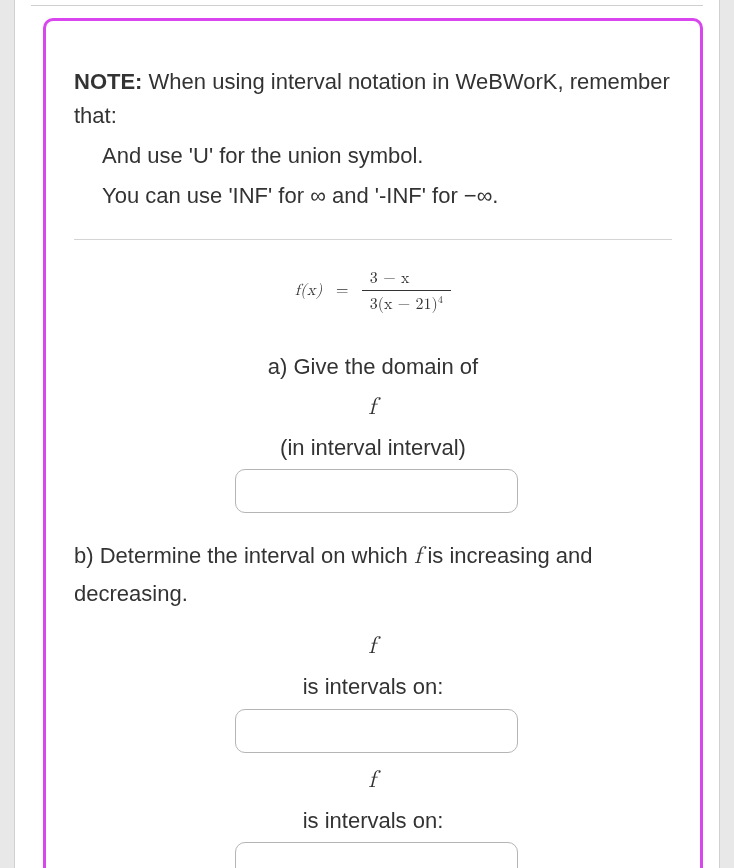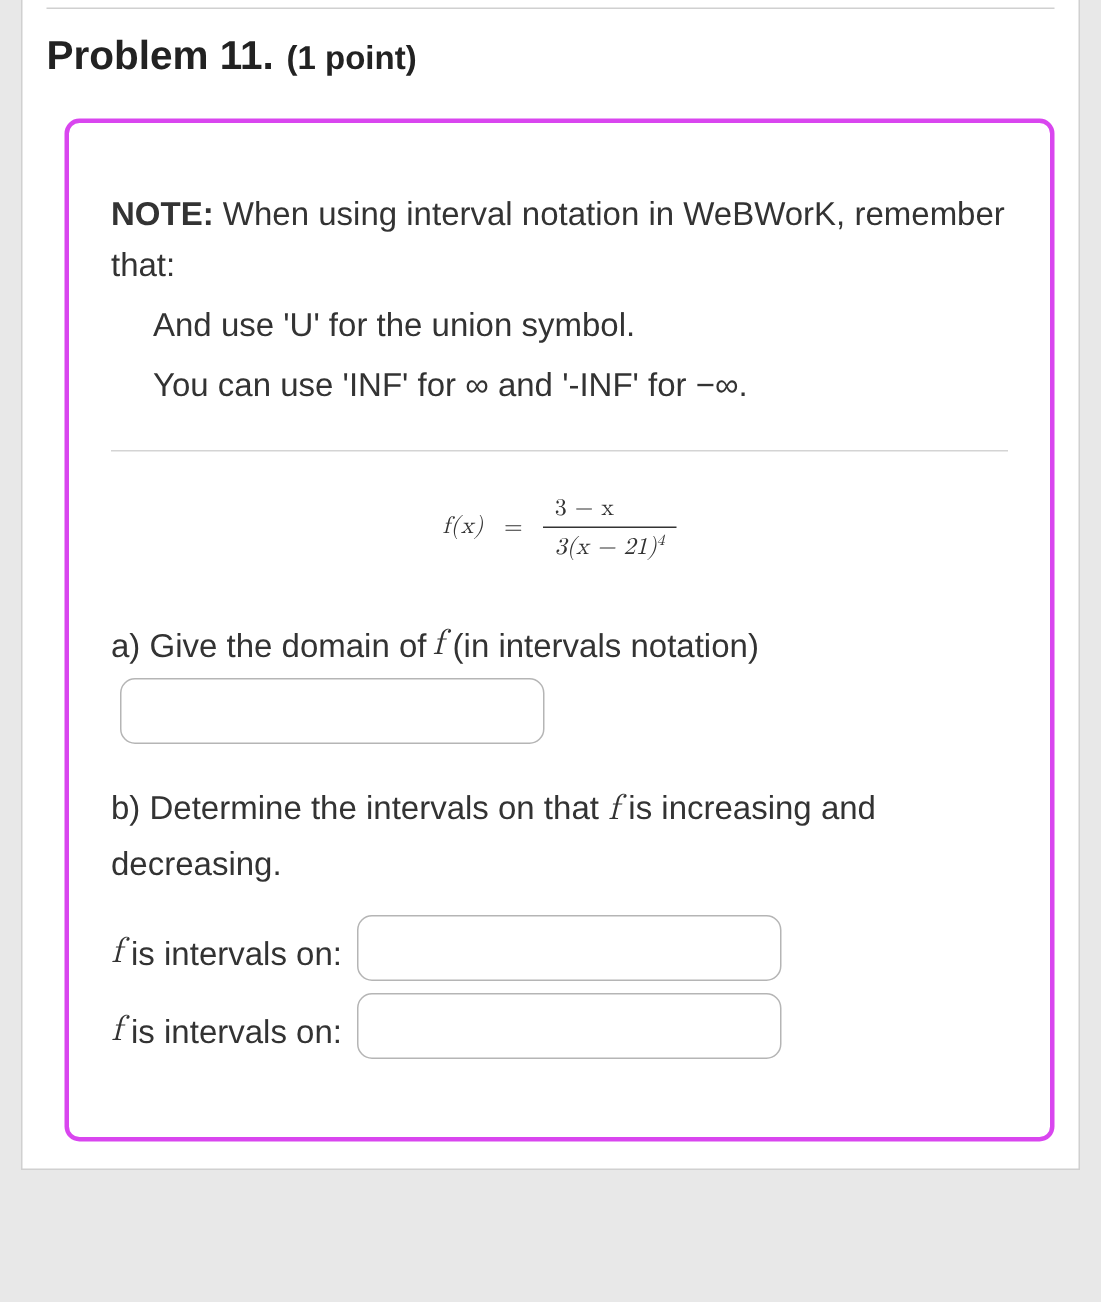--- a/index.html
+++ b/index.html
@@ -72,21 +72,21 @@
     line-height: 1;
   }
   .math-eq .fx { font-style: italic; letter-spacing: 0.5px; }
   .math-eq .eq { margin: 0 8px; }
   .frac {
     display: inline-block;
     vertical-align: middle;
     text-align: left;
   }
   .frac .num  { display: block; padding: 0 8px 4px 8px; }
-  .frac .den  { display: block; padding: 4px 8px 0 8px; border-top: 1.5px solid #333; font-style: italic; }
+  .frac .den  { display: block; padding: 4px 8px 0 8px; border-top: 1.5px solid #333; }
   .sup { font-size: 0.65em; vertical-align: super; }
   .question-line {
     font-size: 22px;
     line-height: 1.6;
     color: #333;
     margin: 0 0 16px 0;
   }
   .mathf {
     font-family: "Latin Modern Math", "STIX Two Math", Cambria, Georgia, serif;
     font-style: italic;
@@ -99,37 +99,34 @@
     border: 1.5px solid #b5b5b5;
     border-radius: 10px;
     vertical-align: middle;
     margin-left: 6px;
     background: #fff;
     font-size: 20px;
     padding: 4px 8px;
   }
   .line-row {
     display: flex;
-    align-items: flex-end;
+    align-items: center;
     flex-wrap: wrap;
     gap: 4px;
     margin-bottom: 8px;
+    flex-direction: column;
   }
   .line-row .mathf { margin-right: 2px; }
 </style>
 </head>
 <body>
 
 <div class="outer">
   <div class="topbar-edge"></div>
 
-  <div class="header">
-    <span class="title">Problem 11.</span>
-    <span class="points">(1 point)</span>
-  </div>
 
   <div class="card">
 
     <div class="note-block">
       <p>
         <span class="note-label">NOTE:</span><span> When using interval notation in WeBWorK, remember that:</span>
       </p>
       <p class="indent">And use 'U' for the union symbol.</p>
       <p class="indent">You can use 'INF' for ∞ and '-INF' for −∞.</p>
     </div>
@@ -141,26 +138,26 @@
       <span class="eq">=</span>
       <span class="frac">
         <span class="num">3 − x</span>
         <span class="den"><span>3(x − 21)</span><span class="sup">4</span></span>
       </span>
     </div>
 
     <div class="line-row question-line">
       <span>a) Give the domain of </span>
       <span class="mathf">f</span>
-      <span> (in intervals notation)</span>
+      <span> (in interval interval)</span>
       <input class="answer-box" type="text" style="">
     </div>
 
     <p class="question-line" style="margin-top:24px;">
-      <span>b) Determine the intervals on that </span><span class="mathf">f</span><span> is increasing and decreasing.</span>
+      <span>b) Determine the interval on which </span><span class="mathf">f</span><span> is increasing and decreasing.</span>
     </p>
 
     <div class="line-row question-line">
       <span class="mathf">f</span>
       <span> is intervals on:</span>
       <input class="answer-box" type="text" style="">
     </div>
 
     <div class="line-row question-line">
       <span class="mathf">f</span>

